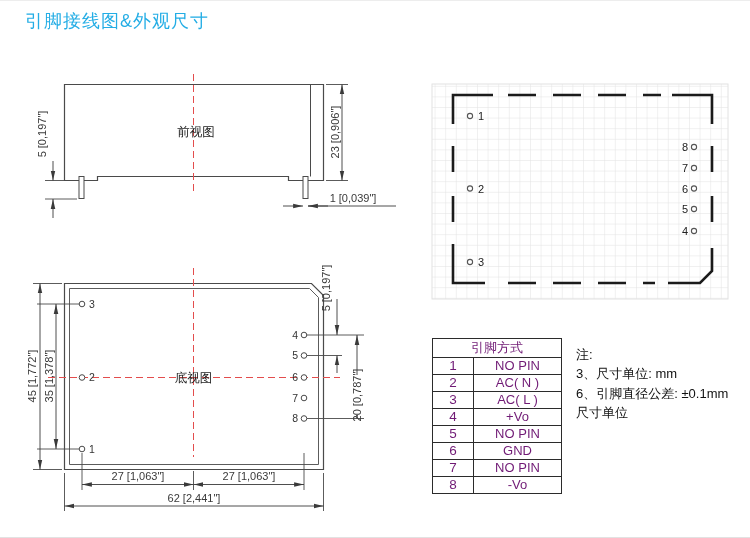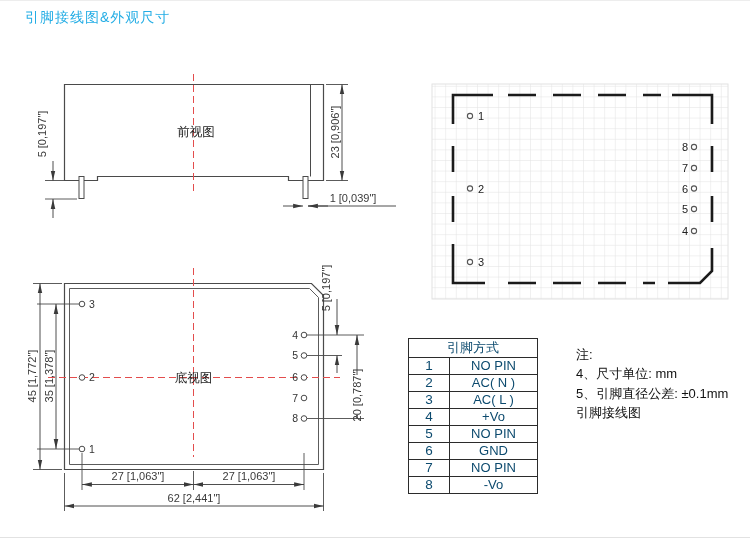--- a/index.html
+++ b/index.html
@@ -2,32 +2,32 @@
 <html><head>
 <meta charset="utf-8">
 <style>
   html,body{margin:0;padding:0;background:#fff;}
   .page{
     position:relative;width:750px;height:538px;background:#ffffff;overflow:hidden;
     font-family:"Liberation Sans",sans-serif;color:#1f1f1f;
     border-top:1px solid #ededed;border-bottom:1px solid #e2e2e2;box-sizing:border-box;
   }
   .page-title{
-    position:absolute;left:25px;top:8px;font-size:14px;font-weight:500;
+    position:absolute;left:25px;top:8px;font-size:18px;font-weight:500;
     color:#23ADE5;letter-spacing:1px;white-space:nowrap;
   }
   svg.drawing{position:absolute;left:0;top:0;}
   .dimtxt{font-family:"Liberation Sans",sans-serif;font-size:11px;fill:#3a3a3a;}
   .viewlbl{font-family:"Liberation Sans",sans-serif;font-size:12.5px;fill:#222;}
   .pinlbl{font-family:"Liberation Sans",sans-serif;font-size:10.5px;fill:#333;}
   .fplbl{font-family:"Liberation Sans",sans-serif;font-size:11px;fill:#222;}
 
   table.pin-table{
-    position:absolute;left:408px;top:337px;width:129px;border-collapse:collapse;
-    font-size:13px;color:#0c4a6e;table-layout:fixed;
+    position:absolute;left:432px;top:337px;width:129px;border-collapse:collapse;
+    font-size:13px;color:#701a75;table-layout:fixed;
   }
   table.pin-table th,table.pin-table td{
     border:1px solid #2b2b2b;text-align:center;padding:0;height:16px;
     font-weight:normal;line-height:16px;overflow:hidden;white-space:nowrap;
   }
   table.pin-table tr.title-row th{height:18px;line-height:18px;}
   table.pin-table col.c-pin{width:41px;}
   table.pin-table col.c-fn{width:88px;}
   table.pin-table td.num{font-size:13.5px;}
 
@@ -220,18 +220,18 @@
       </tr>
       <tr>
         <td class="num">8</td>
         <td>-Vo</td>
       </tr>
     </tbody>
   </table>
 
   <div class="notes">
     <div>注:</div>
-    <div>4、尺寸单位: mm</div>
-    <div>5、引脚直径公差: ±0.1mm</div>
-    <div>引脚接线图</div>
+    <div>3、尺寸单位: mm</div>
+    <div>6、引脚直径公差: ±0.1mm</div>
+    <div>尺寸单位</div>
   </div>
 
 </div>
 
 </body></html>

